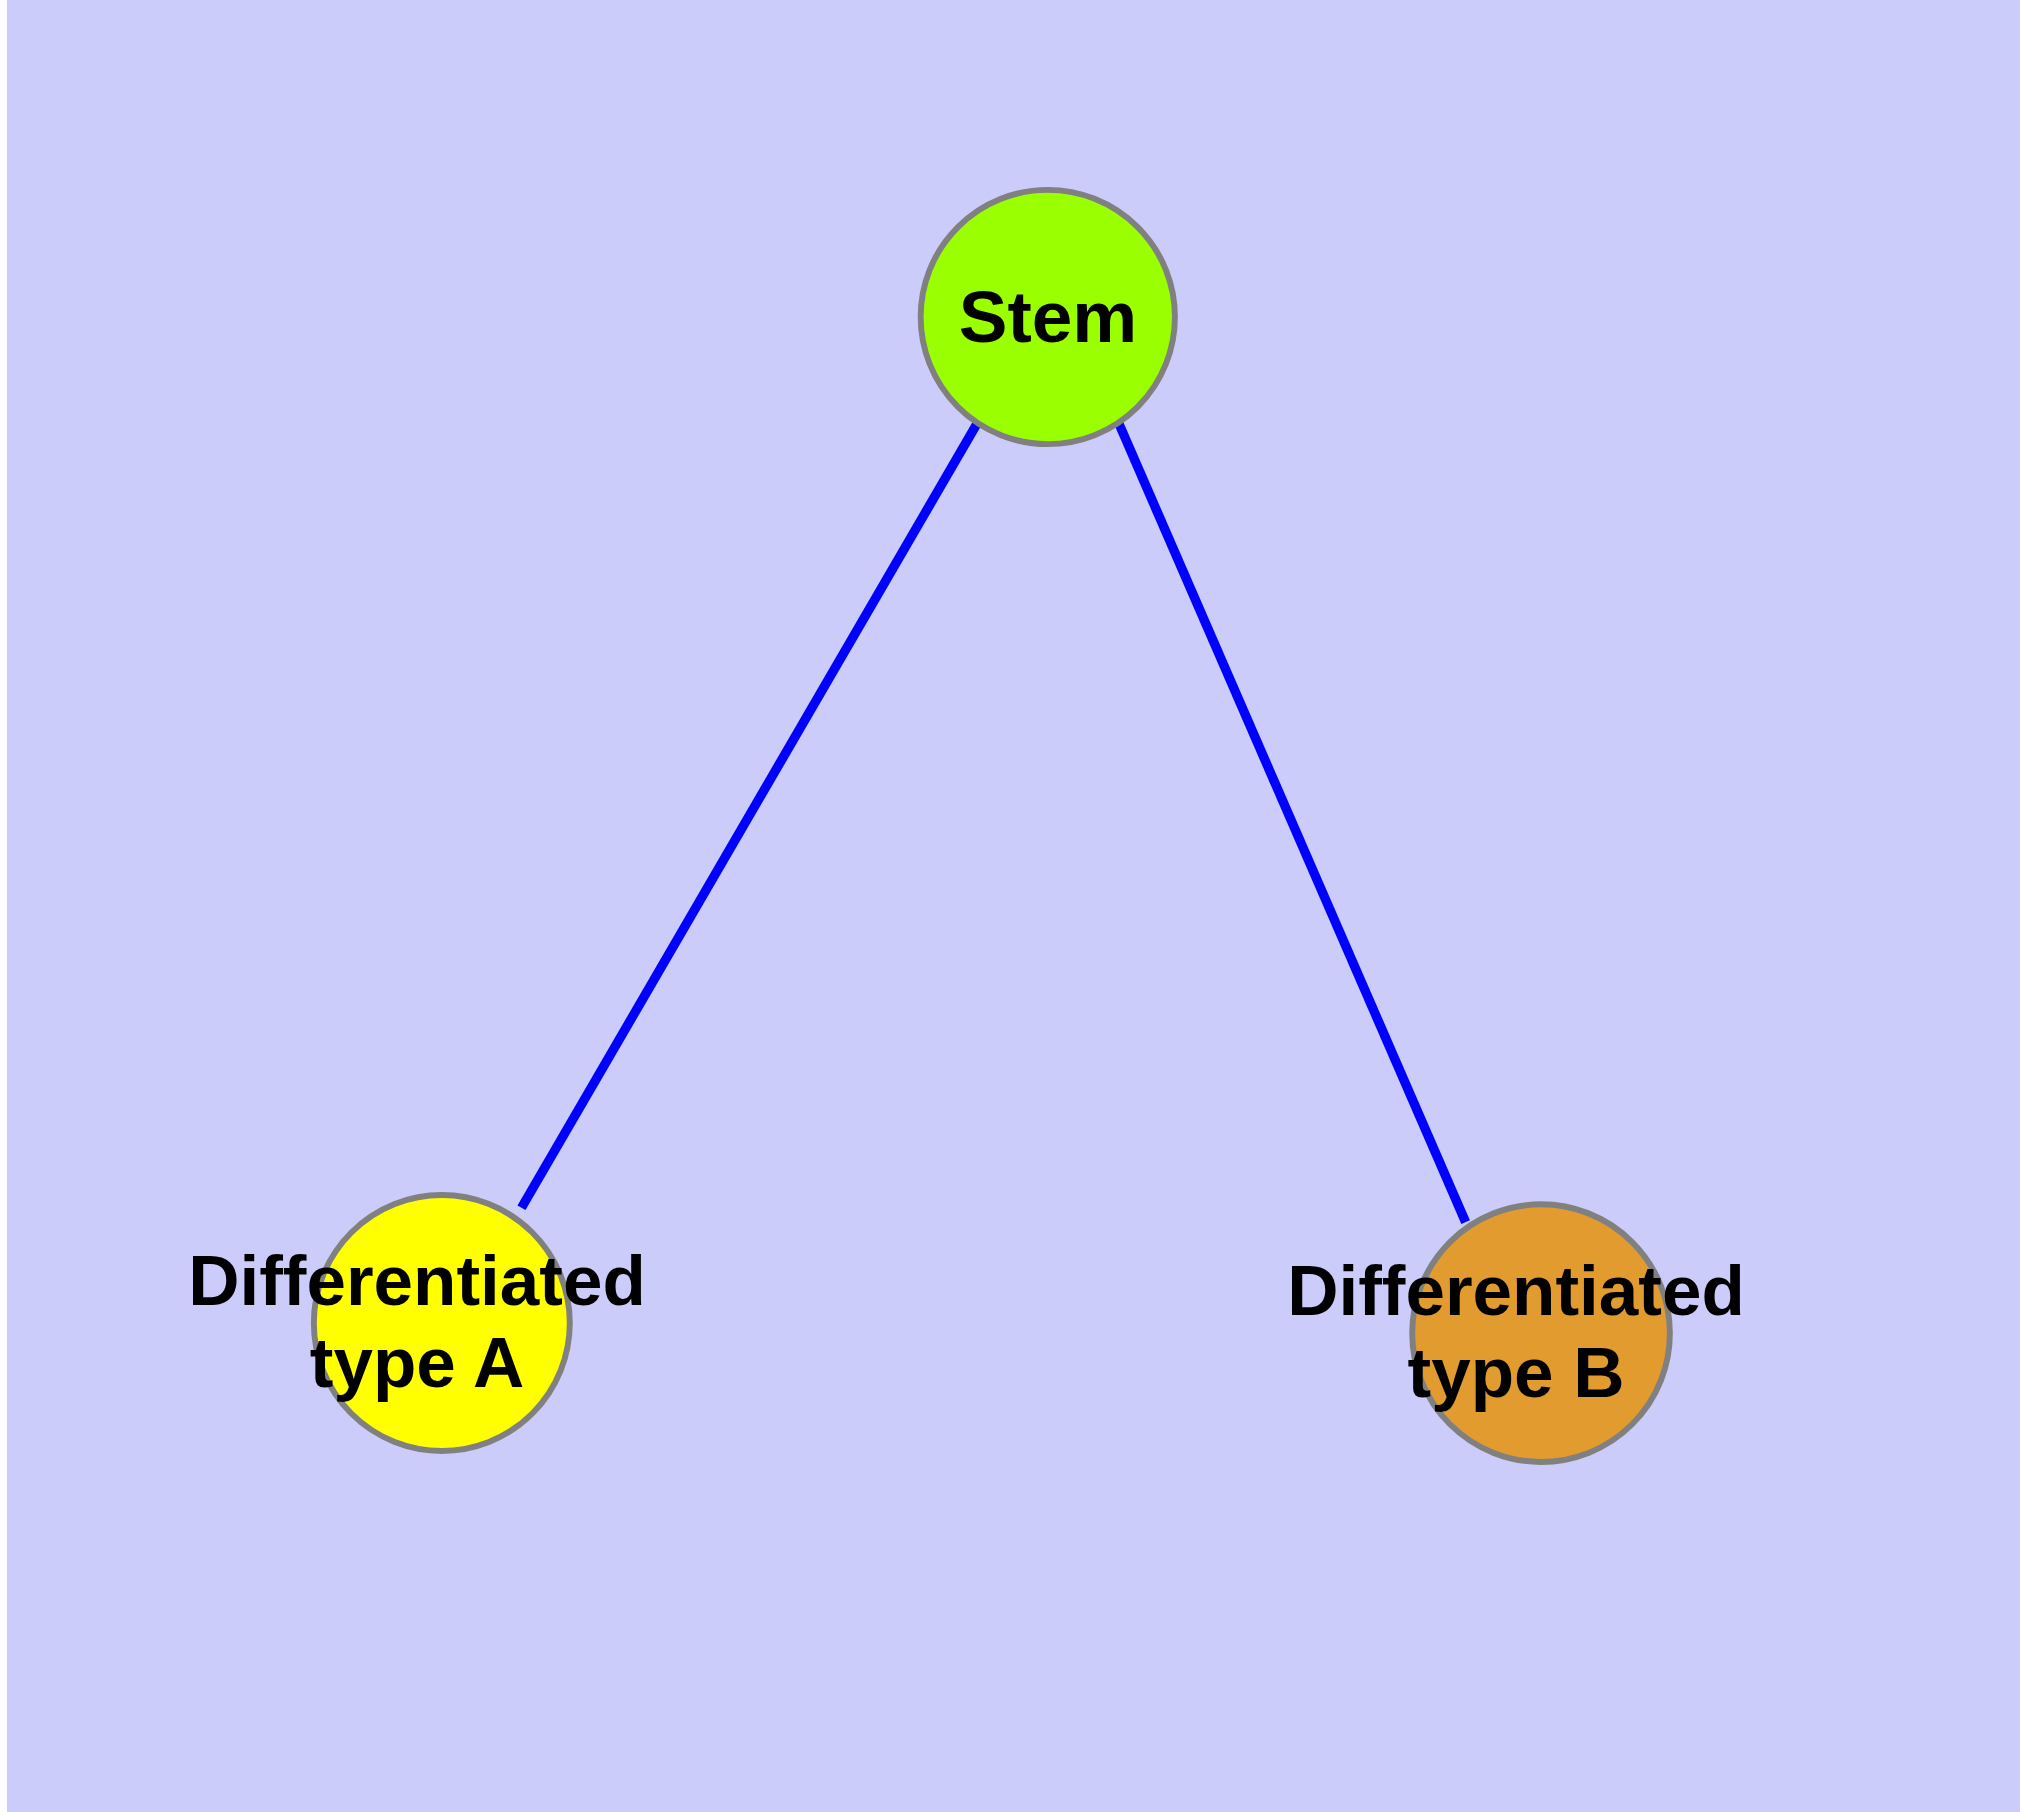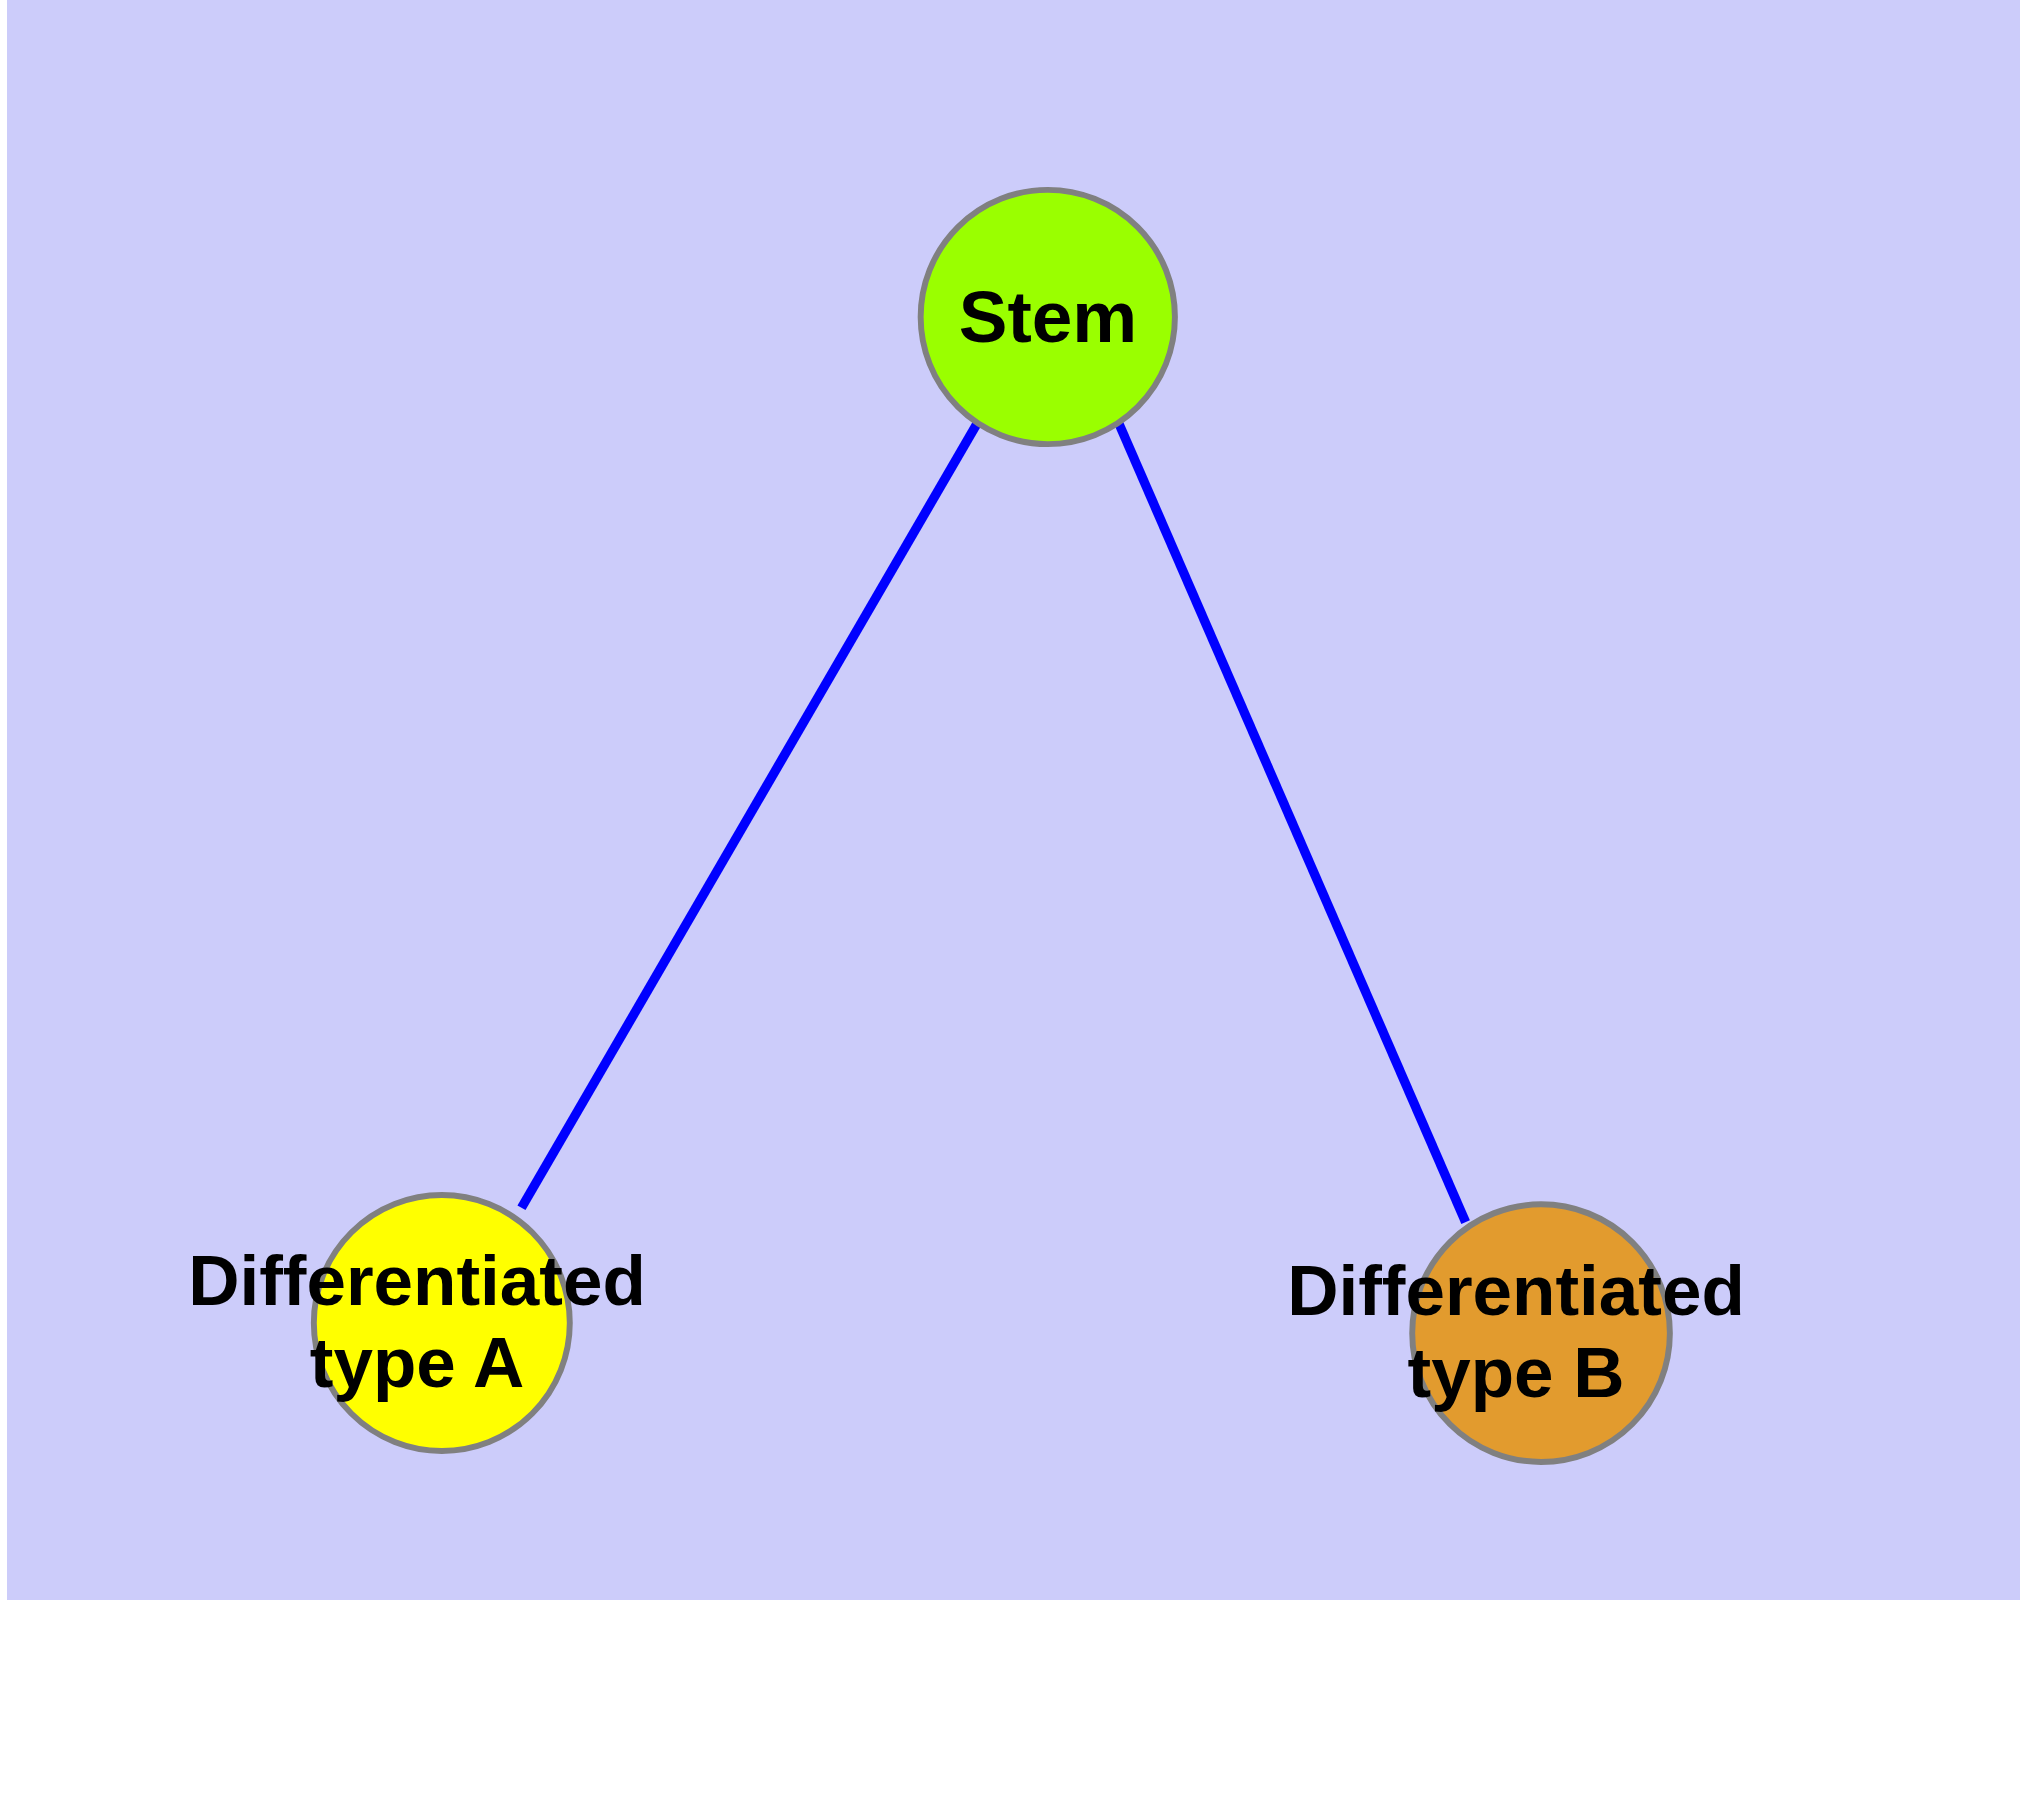--- a/index.html
+++ b/index.html
@@ -7,21 +7,21 @@
     margin: 0;
     padding: 0;
     background: #ffffff;
   }
   body {
     font-family: "Liberation Sans", sans-serif;
   }
   #canvas {
     position: relative;
     width: 2021px;
-    height: 1600px;
+    height: 1812px;
     background: #ffffff;
     overflow: hidden;
   }
   #plot-bg {
     position: absolute;
     left: 6.8px;
     top: 0px;
     width: 2014px;
     height: 1812px;
     background: #ccccfa;

